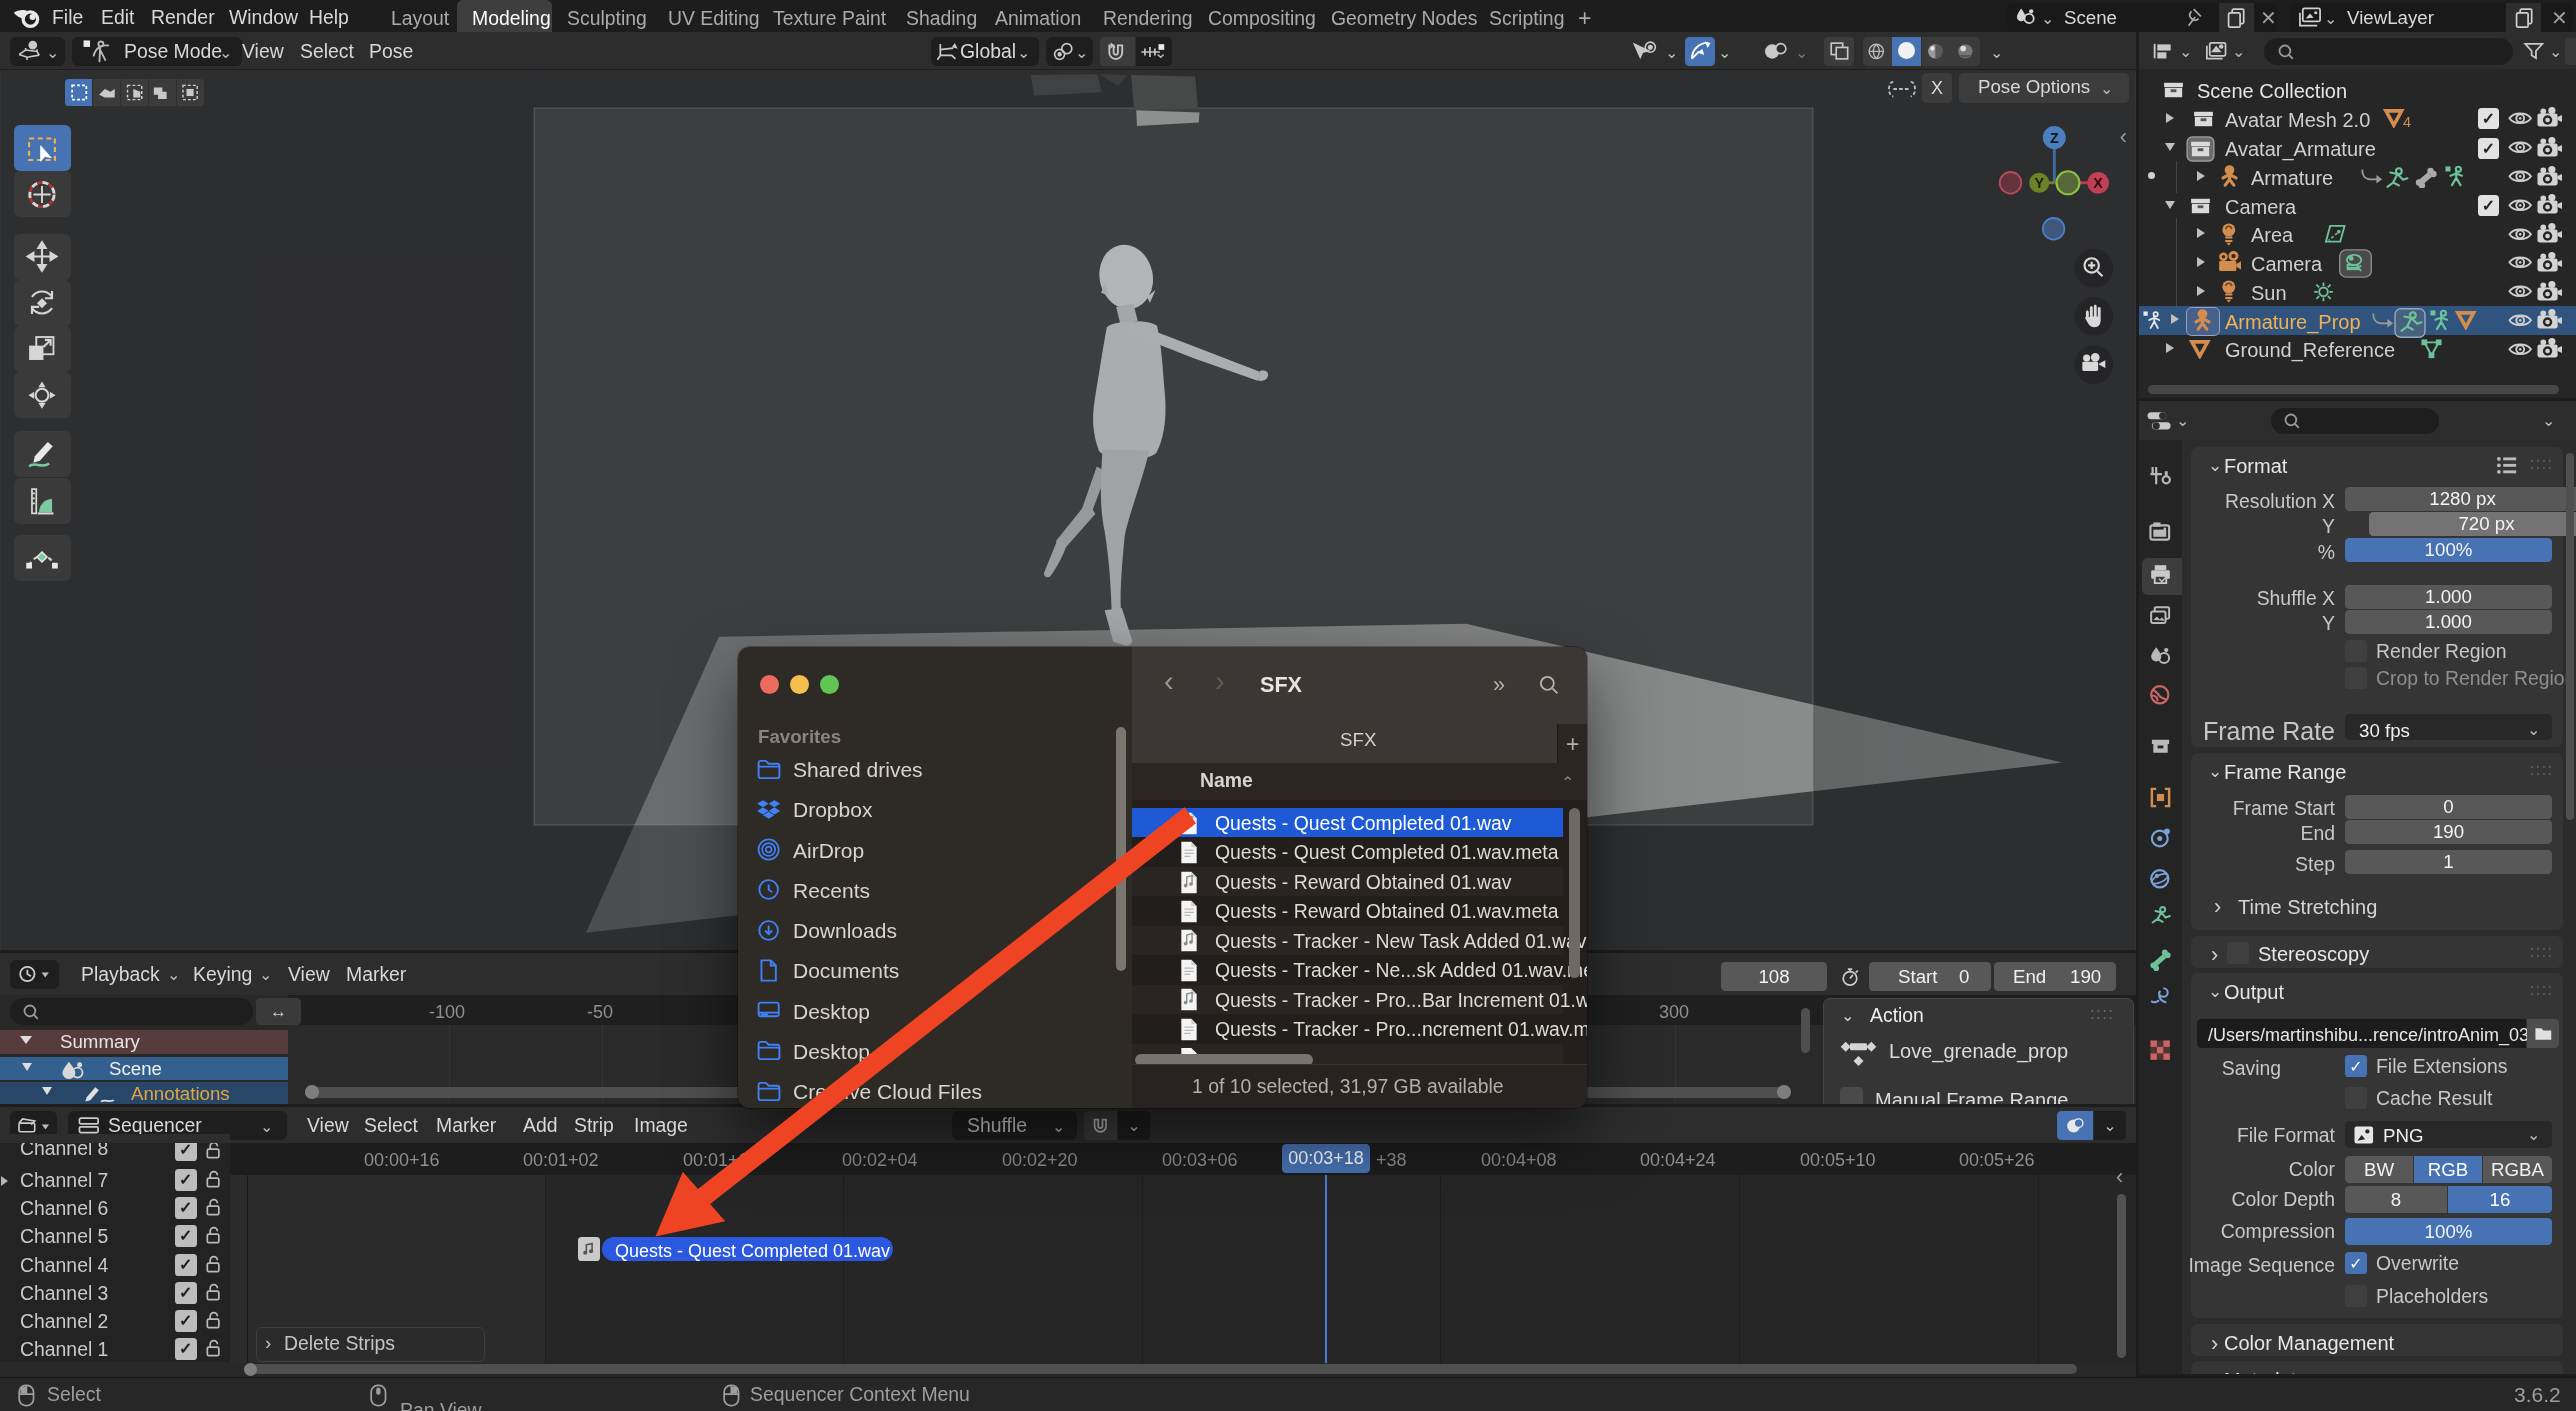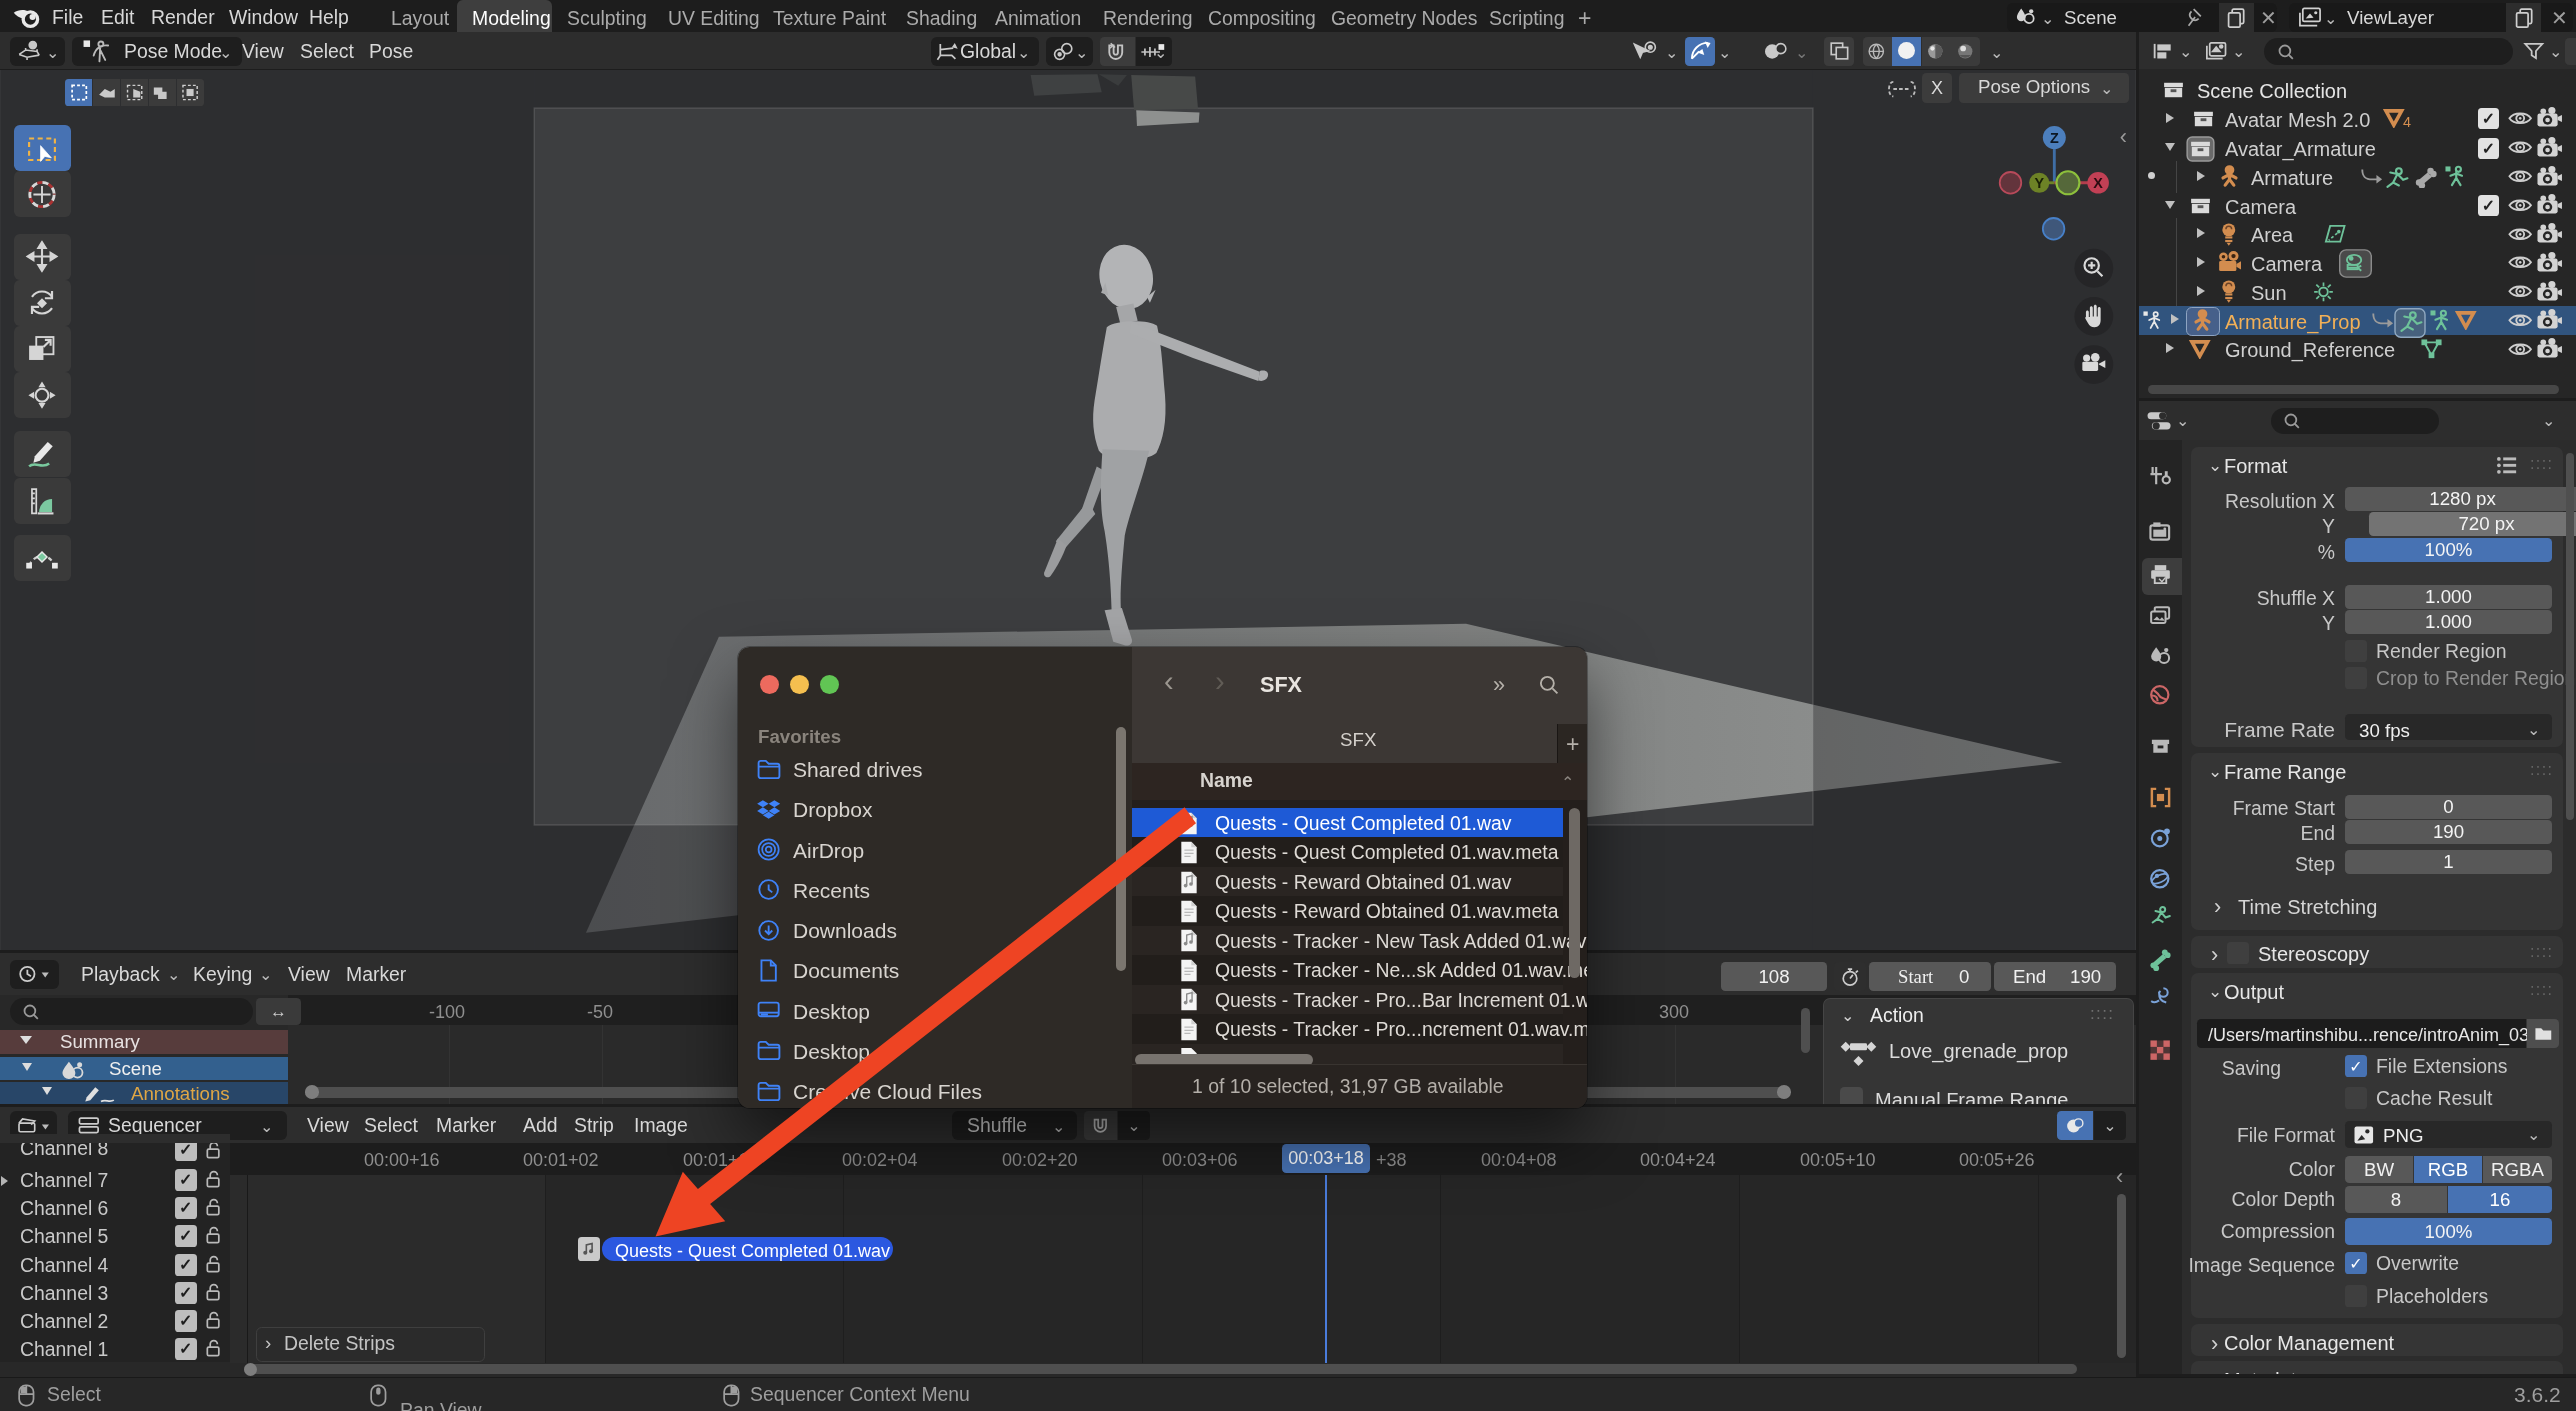--- a/index.html
+++ b/index.html
@@ -343,21 +343,21 @@
  <div class="txt" style="left:288px;top:11.5px;">View</div>
  <div class="txt" style="left:346px;top:11.5px;">Marker</div>
  <div class="abs fld ctr" style="left:1721px;top:9.3px;width:106px;height:29px;">108</div>
  <div class="abs ctr" style="left:1834px;top:9.3px;width:32px;height:29px;background:#2e2e2e;border-radius:4.3px;">
   <svg width="20" height="20" viewBox="0 0 28 28">
         <circle cx="14" cy="16" r="9.5" fill="none" stroke="#ccc" stroke-width="2.4"></circle>
         <path d="M14 16 l4 -5 M11 3 h6 M14 3 v4 M22 8 l3 -3" stroke="#ccc" stroke-width="2.4" fill="none"></path>
       </svg>
  </div>
  <div class="abs fld" style="left:1869px;top:9.3px;width:122px;height:29px;"></div>
- <div class="txt" style="left:1898px;top:15px;color:#f1f1f1;font-size:18.7px;font-family:Liberation Serif, serif;">Start</div>
+ <div class="txt" style="left:1898px;top:15px;color:#f1f1f1;font-size:18.7px;">Start</div>
  <div class="txt" style="left:1959px;top:15px;color:#f1f1f1;font-size:18.7px;">0</div>
  <div class="abs fld" style="left:1994px;top:9.3px;width:122px;height:29px;"></div>
  <div class="txt" style="left:2013px;top:15px;color:#f1f1f1;font-size:18.7px;">End</div>
  <div class="txt" style="left:2070px;top:15px;color:#f1f1f1;font-size:18.7px;">190</div>
 
  <div class="abs" style="left:288px;top:42px;width:1849px;height:30px;background:#1f1f1f;"></div>
  <div class="txt" style="left:429px;top:50px;color:#8f8f8f;font-size:18px;">-100</div>
  <div class="txt" style="left:587px;top:50px;color:#8f8f8f;font-size:18px;">-50</div>
  <div class="txt" style="left:1659px;top:50px;color:#8f8f8f;font-size:18px;">300</div>
 
@@ -1029,21 +1029,21 @@
 <div class="txt" style="left:29px;top:142px;width:167px;text-align:right;color:#c8c8c8;font-size:19.4px;">%</div>
     <div class="abs ctr" style="left:206px;top:137px;width:207px;height:24px;background:#4772b3;border-radius:4.3px;color:#f4f4f4;font-size:18.7px;">100%</div>
 <div class="txt" style="left:29px;top:188px;width:167px;text-align:right;color:#c8c8c8;font-size:19.4px;">Shuffle X</div>
     <div class="abs ctr" style="left:206px;top:184px;width:207px;height:24px;background:#585858;border-radius:4.3px;color:#f4f4f4;font-size:18.7px;">1.000</div>
 <div class="txt" style="left:29px;top:213px;width:167px;text-align:right;color:#c8c8c8;font-size:19.4px;">Y</div>
     <div class="abs ctr" style="left:206px;top:209px;width:207px;height:24px;background:#585858;border-radius:4.3px;color:#f4f4f4;font-size:18.7px;">1.000</div>
 <div class="abs ctr" style="left:206px;top:239px;width:22px;height:22px;background:#3f3f3f;border-radius:3.6px;color:#fff;font-size:16px;"></div>
     <div class="txt" style="left:237px;top:241px;color:#c8c8c8;font-size:19.4px;">Render Region</div>
 <div class="abs ctr" style="left:206px;top:266px;width:22px;height:22px;background:#3f3f3f;border-radius:3.6px;color:#fff;font-size:16px;"></div>
     <div class="txt" style="left:237px;top:268px;color:#8f8f8f;font-size:19.4px;">Crop to Render Region</div>
-<div class="txt" style="left:29px;top:318px;width:167px;text-align:right;color:#c8c8c8;font-size:21px;">Frame Rate</div>
+<div class="txt" style="left:29px;top:318px;width:167px;text-align:right;color:#c8c8c8;font-size:25px;">Frame Rate</div>
     <div class="abs" style="left:206px;top:313px;width:207px;height:26px;background:#282828;border-radius:4.3px;"></div>
     <div class="txt" style="left:220px;top:321px;color:#efefef;font-size:18.7px;">30 fps</div>
     <div class="txt chev" style="left:388px;top:321px;">⌄</div>
 <div class="abs" style="left:52px;top:352px;width:372px;height:177px;background:#353535;border-radius:7.2px;"></div>
 <div class="txt" style="left:69px;top:362px;color:#d0d0d0;font-size:17px;">⌄</div>
     <div class="txt" style="left:85px;top:361px;color:#e6e6e6;font-size:20px;">Frame Range</div>
     <div class="txt" style="left:391px;top:361px;color:#666;font-size:16px;letter-spacing:1.4px;">::::</div>
 <div class="txt" style="left:29px;top:398px;width:167px;text-align:right;color:#c8c8c8;font-size:19.4px;">Frame Start</div>
     <div class="abs ctr" style="left:206px;top:394px;width:207px;height:24px;background:#585858;border-radius:4.3px;color:#f4f4f4;font-size:18.7px;">0</div>
 <div class="txt" style="left:29px;top:423px;width:167px;text-align:right;color:#c8c8c8;font-size:19.4px;">End</div>

